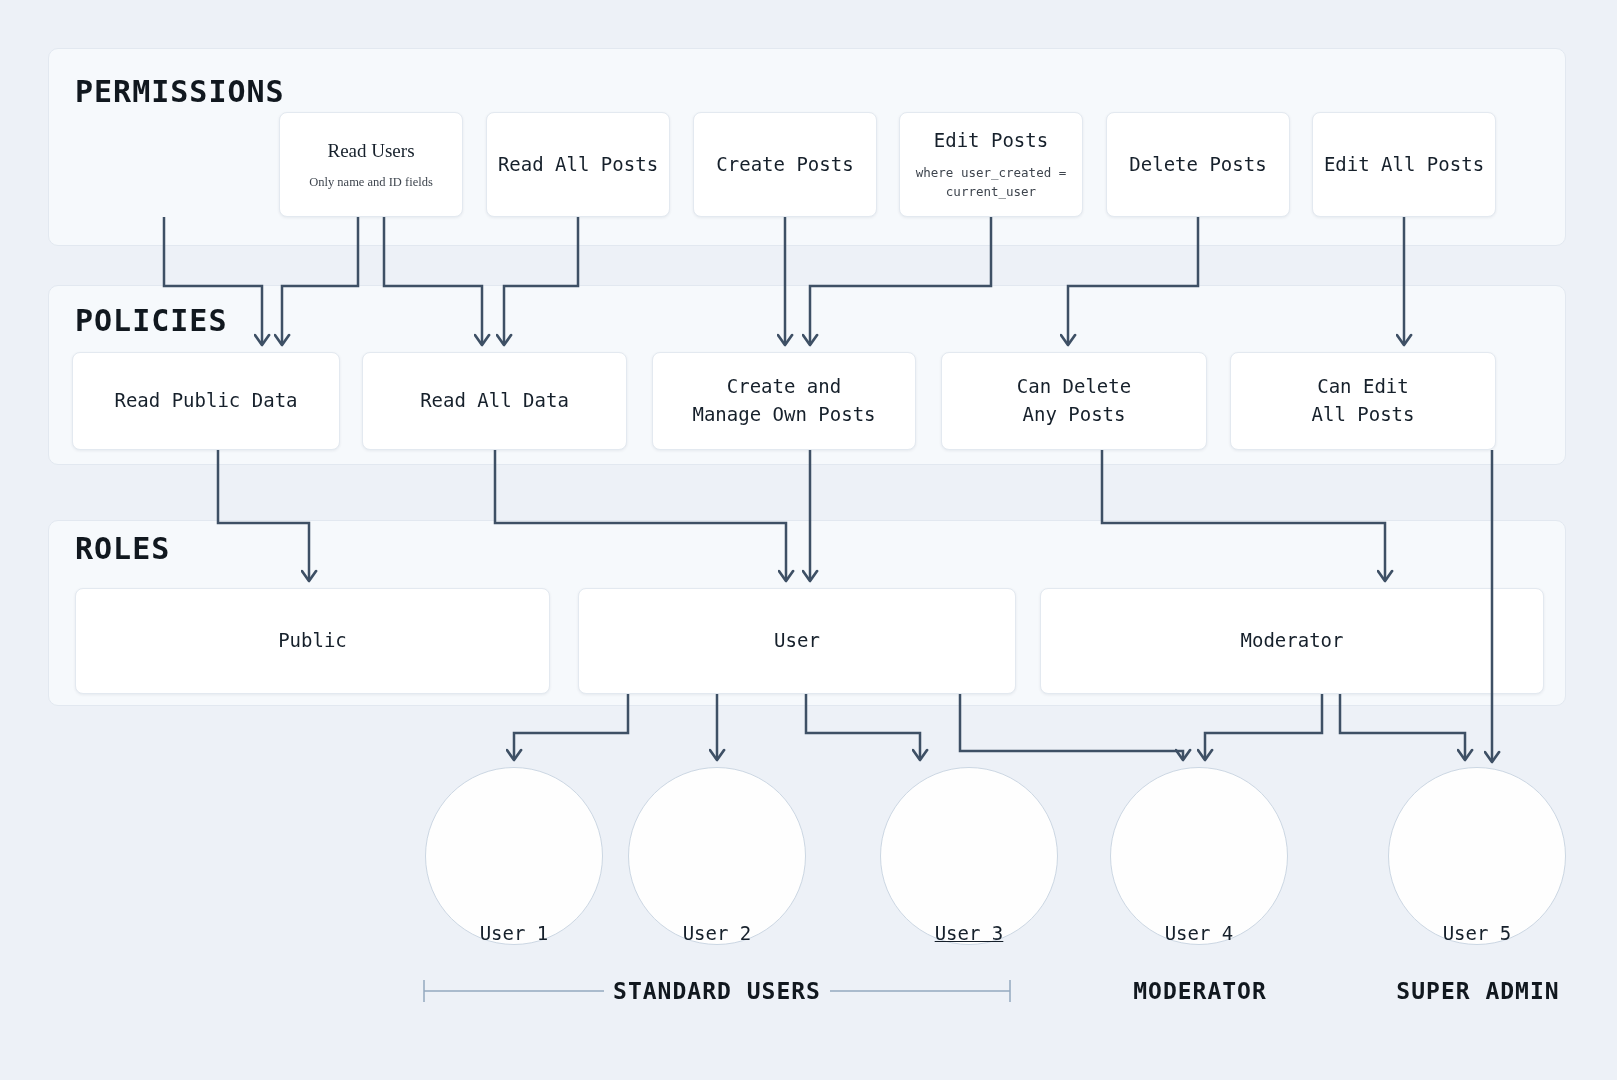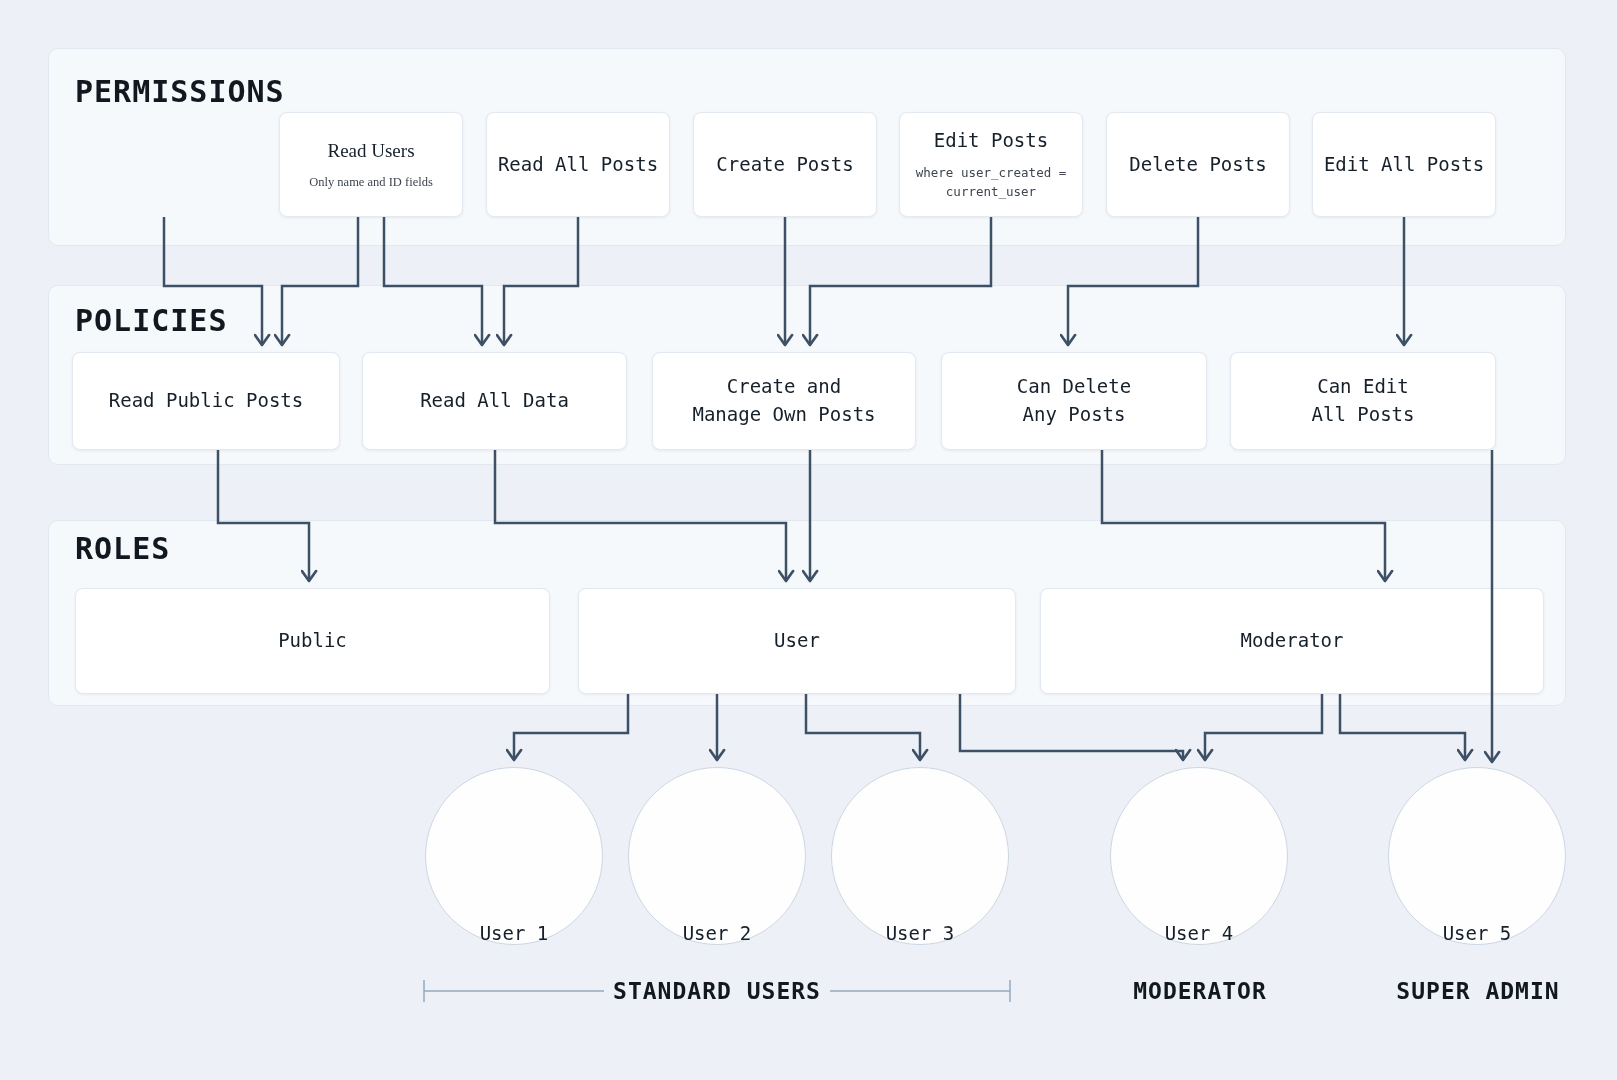--- a/index.html
+++ b/index.html
@@ -75,21 +75,21 @@
 current_user</div>
   </div>
   <div class="box" style="left:1106px;top:112px;width:184px;height:105px;">
     <div class="t">Delete Posts</div>
   </div>
   <div class="box" style="left:1312px;top:112px;width:184px;height:105px;">
     <div class="t">Edit All Posts</div>
   </div>
 
   <div class="box" style="left:72px;top:352px;width:268px;height:98px;">
-    <div class="t">Read Public Posts</div>
+    <div class="t">Read Public Data</div>
   </div>
   <div class="box" style="left:362px;top:352px;width:265px;height:98px;">
     <div class="t">Read All Data</div>
   </div>
   <div class="box" style="left:652px;top:352px;width:264px;height:98px;">
     <div class="t">Create and
 Manage Own Posts</div>
   </div>
   <div class="box" style="left:941px;top:352px;width:266px;height:98px;">
     <div class="t">Can Delete
@@ -109,21 +109,21 @@
   <div class="box" style="left:1040px;top:588px;width:504px;height:106px;">
     <div class="t">Moderator</div>
   </div>
 
   <div class="circle" style="left:425px;top:767px;">
     <span>User 1</span>
   </div>
   <div class="circle" style="left:628px;top:767px;">
     <span>User 2</span>
   </div>
-  <div class="circle" style="left:831px;top:767px;">
+  <div class="circle" style="left:880px;top:767px;text-decoration:underline;">
     <span>User 3</span>
   </div>
   <div class="circle" style="left:1110px;top:767px;">
     <span>User 4</span>
   </div>
   <div class="circle" style="left:1388px;top:767px;">
     <span>User 5</span>
   </div>
 
   <div class="group-label" style="left:717px;top:978px;">STANDARD USERS</div>

